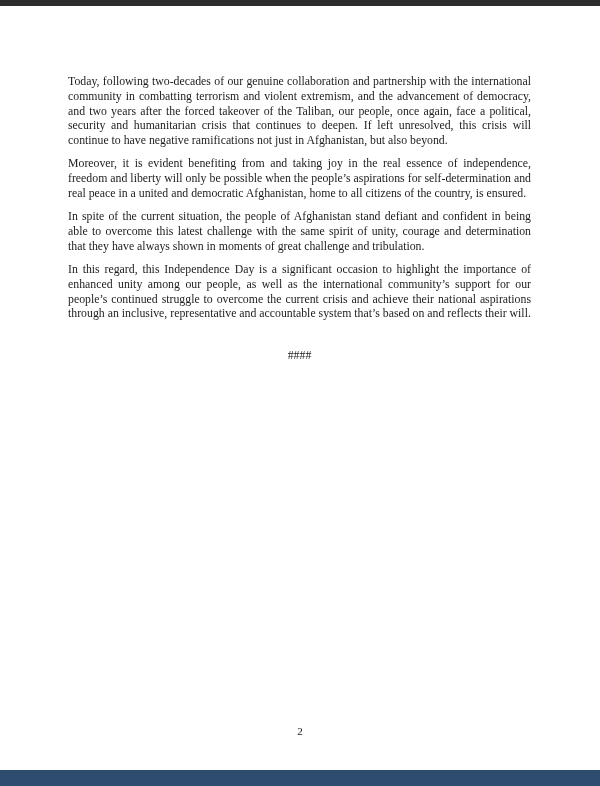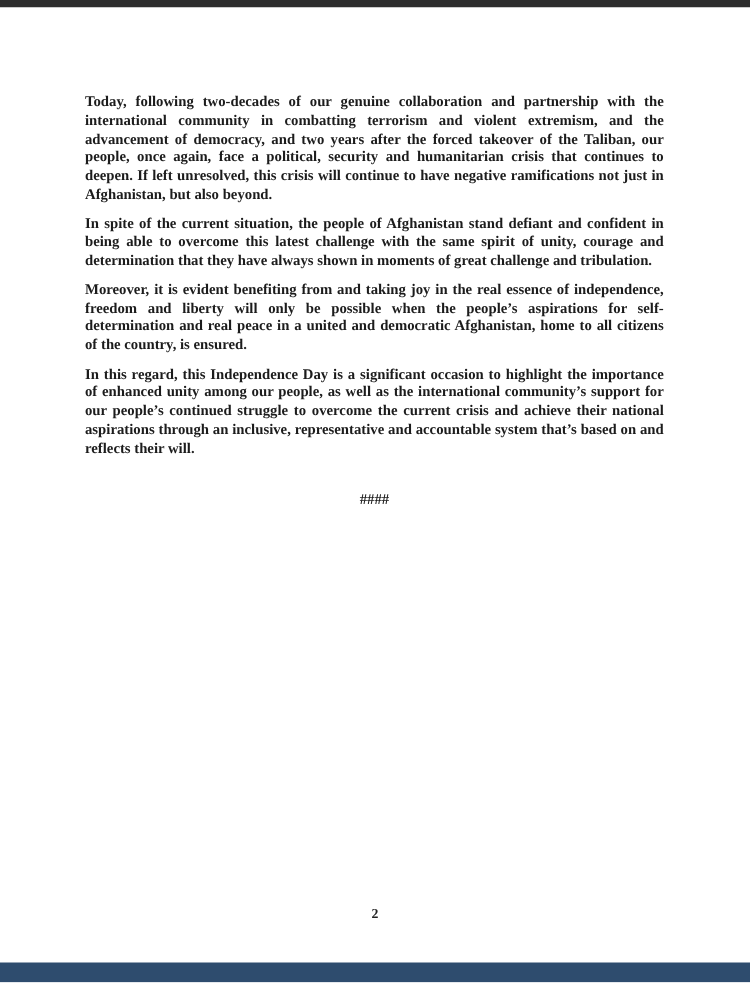--- a/index.html
+++ b/index.html
@@ -15,21 +15,20 @@
     position: absolute;
     top: 0; left: 0;
     width: 100%; height: 6px;
     background: #2d2d2d;
   }
   .page {
     position: absolute;
     top: 6px; left: 0;
     width: 100%; height: 780px;
     background: #ffffff;
-    font-weight: bold;
   }
   .body-text {
     position: absolute;
     left: 68px;
     top: 68px;
     width: 463px;
     color: #1c1c1c;
     font-size: 11.8px;
     line-height: 14.75px;
   }
@@ -62,21 +61,21 @@
   }
 </style>
 </head>
 <body>
 
 <div class="viewer">
   <div class="top-edge"></div>
   <div class="page">
     <div class="body-text">
       <p>Today, following two-decades of our genuine collaboration and partnership with the international community in combatting terrorism and violent extremism, and the advancement of democracy, and two years after the forced takeover of the Taliban, our people, once again, face a political, security and humanitarian crisis that continues to deepen. If left unresolved, this crisis will continue to have negative ramifications not just in Afghanistan, but also beyond.</p>
+      <p>Moreover, it is evident benefiting from and taking joy in the real essence of independence, freedom and liberty will only be possible when the people’s aspirations for self-determination and real peace in a united and democratic Afghanistan, home to all citizens of the country, is ensured.</p>
       <p>In spite of the current situation, the people of Afghanistan stand defiant and confident in being able to overcome this latest challenge with the same spirit of unity, courage and determination that they have always shown in moments of great challenge and tribulation.</p>
-      <p>Moreover, it is evident benefiting from and taking joy in the real essence of independence, freedom and liberty will only be possible when the people’s aspirations for self-determination and real peace in a united and democratic Afghanistan, home to all citizens of the country, is ensured.</p>
       <p>In this regard, this Independence Day is a significant occasion to highlight the importance of enhanced unity among our people, as well as the international community’s support for our people’s continued struggle to overcome the current crisis and achieve their national aspirations through an inclusive, representative and accountable system that’s based on and reflects their will.</p>
       <div class="end-mark">####</div>
     </div>
     <div class="page-number">2</div>
     <div class="footer-band"></div>
   </div>
 </div>
 
 </body></html>

